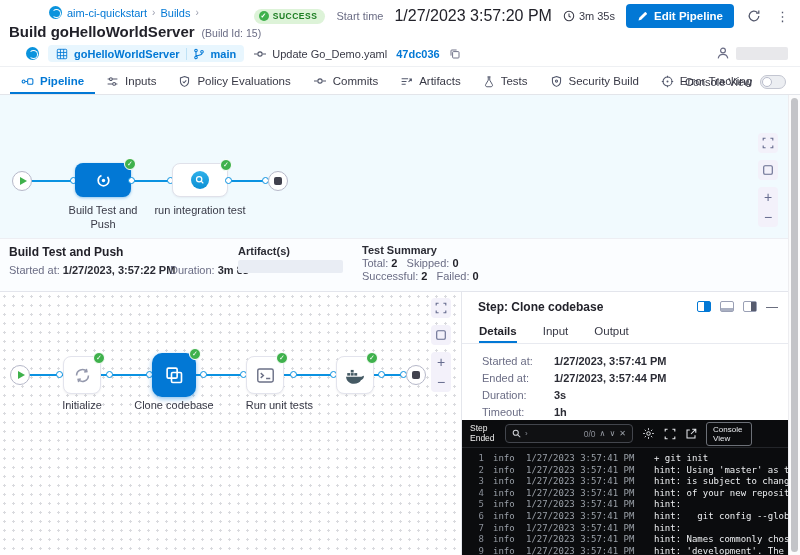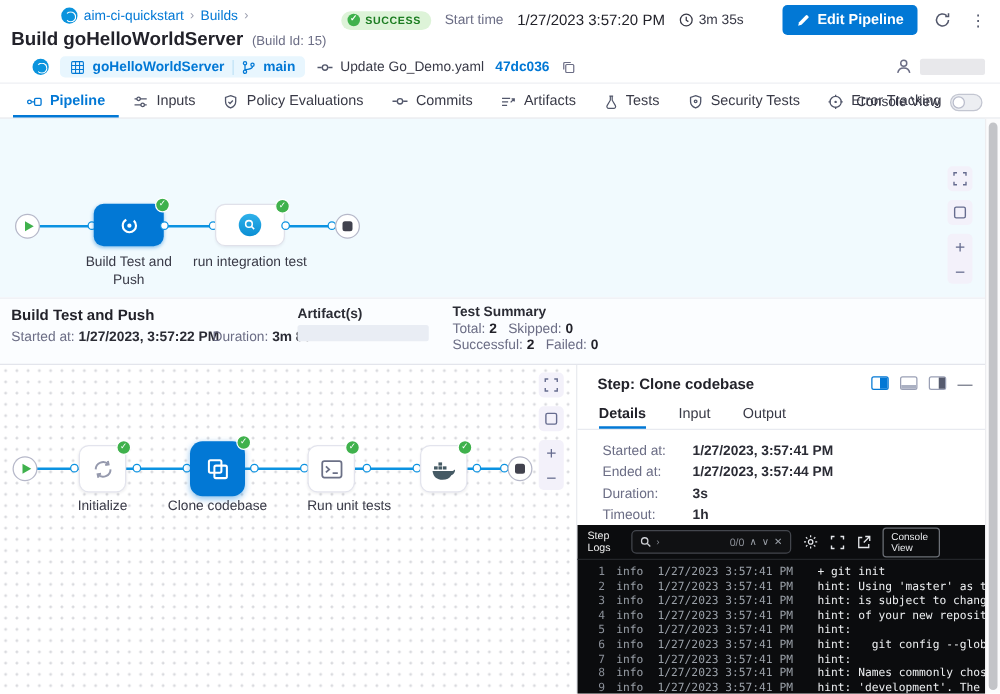--- a/index.html
+++ b/index.html
@@ -11,23 +11,23 @@
   .header { position:absolute; top:0; left:0; right:0; height:67px; background:#fff; border-bottom:1px solid #eef0f3; }
   .bc { position:absolute; left:9px; top:6px; display:flex; align-items:center; gap:5px; font-size:11px;margin-left:40px; }
   .logo { width:13px; height:13px; border-radius:50%; background:#0a93dd; position:relative; flex:none; }
   .logo::after { content:''; position:absolute; left:3px; top:3px; width:7px; height:7px; border-radius:50%; border:1.6px solid #fff; border-left-color:transparent; }
   .bc-link { color:#0278d5; cursor:pointer; }
   .bc-sep { color:#9a9dae; font-size:10px; }
   .hdr-right { position:absolute; right:9px; top:4px; display:flex; align-items:center; gap:11px; }
   .badge { display:flex; align-items:center; gap:4px; background:#ddf3d8; border-radius:9px; padding:2.5px 8px 2.5px 5px; font-size:8.5px; font-weight:700; color:#1c7d22; letter-spacing:.5px;justify-content:space-between; }
   .badge-dot { width:10px; height:10px; border-radius:50%; background:#3fb14c; color:#fff; font-size:7px; line-height:10px; text-align:center; }
   .muted { color:#6b6d85; font-size:11px; }
-  .dk { color:#22222a; font-size:12px; }
+  .dk { color:#22222a; font-size:16px; }
   .elapsed { display:flex; align-items:center; gap:4px; color:#383946; font-size:11px; }
-  .btn-primary { display:flex; align-items:center; gap:5px; background:#0278d5; color:#fff; border:none; border-radius:4px; height:24px; padding:0 11px; font-size:11.5px; font-weight:600; font-family:inherit; cursor:pointer;margin-left:20px; }
+  .btn-primary { display:flex; align-items:center; gap:5px; background:#0278d5; color:#fff; border:none; border-radius:4px; height:24px; padding:0 11px; font-size:11.5px; font-weight:600; font-family:inherit; cursor:pointer; }
   .icon-btn { background:none; border:none; color:#52576b; cursor:pointer; padding:2px; }
   .kebab { font-size:13px; color:#52576b; letter-spacing:0; }
   .title-row { position:absolute; left:9px; top:23px; display:flex; align-items:baseline; gap:7px; }
   .page-title { font-size:15px; font-weight:700; color:#22222a; }
   .build-id { font-size:10.5px; color:#6b6d85; }
   .repo-row { position:absolute; left:26px; top:45px; display:flex; align-items:center; gap:9px; }
   .repo-pill { display:flex; align-items:center; gap:6px; background:#e8f6fe; border-radius:4px; padding:2.5px 8px; font-size:11px; font-weight:600; color:#0278d5; cursor:pointer; }
   .pill-div { width:1px; height:12px; background:#bfe2f6; }
   .commit-grp { display:flex; align-items:center; gap:5px; font-size:11px; color:#383946; }
   .hash { color:#0278d5; font-weight:600; font-size:11px; cursor:pointer; }
@@ -257,21 +257,21 @@
       </span>
     <span>Tests</span>
   </div>
   <div class="tab">
     <span class="ticon">
         <svg width="13" height="13" viewBox="0 0 16 16" fill="none" stroke="currentColor" stroke-width="1.3">
           <path d="M8 1.8l5 1.8v4c0 3-2 5.3-5 6.4-3-1.1-5-3.4-5-6.4v-4z"></path>
           <circle cx="8" cy="7.5" r="1.3"></circle>
         </svg>
       </span>
-    <span>Security Tests</span>
+    <span>Security Build</span>
   </div>
   <div class="tab">
     <span class="ticon">
         <svg width="13" height="13" viewBox="0 0 16 16" fill="none" stroke="currentColor" stroke-width="1.3">
           <circle cx="8" cy="8" r="5.5"></circle>
           <circle cx="8" cy="8" r="1.2" fill="currentColor" stroke="none"></circle>
           <path d="M8 1v2.2M8 12.8V15M1 8h2.2M12.8 8H15"></path>
         </svg>
       </span>
     <span>Error Tracking</span>
@@ -466,21 +466,21 @@
         <span class="dval">3s</span>
       </div>
       <div class="drow">
         <span class="dlabel">Timeout:</span>
         <span class="dval">1h</span>
       </div>
     </div>
 
     <div class="console">
       <div class="chead">
-        <div class="clog-title">Step Logs</div>
+        <div class="clog-title">Step Ended</div>
         <div class="csearch">
           <svg width="9" height="9" viewBox="0 0 12 12" fill="none" stroke="#cfd1d6" stroke-width="1.4">
               <circle cx="5" cy="5" r="3.4"></circle>
               <path d="M7.8 7.8L11 11"></path>
             </svg>
           <span class="csr-caret">›</span>
           <span class="csr-count">0/0</span>
           <span class="csr-ctl">∧</span>
           <span class="csr-ctl">∨</span>
           <span class="csr-ctl">✕</span>

